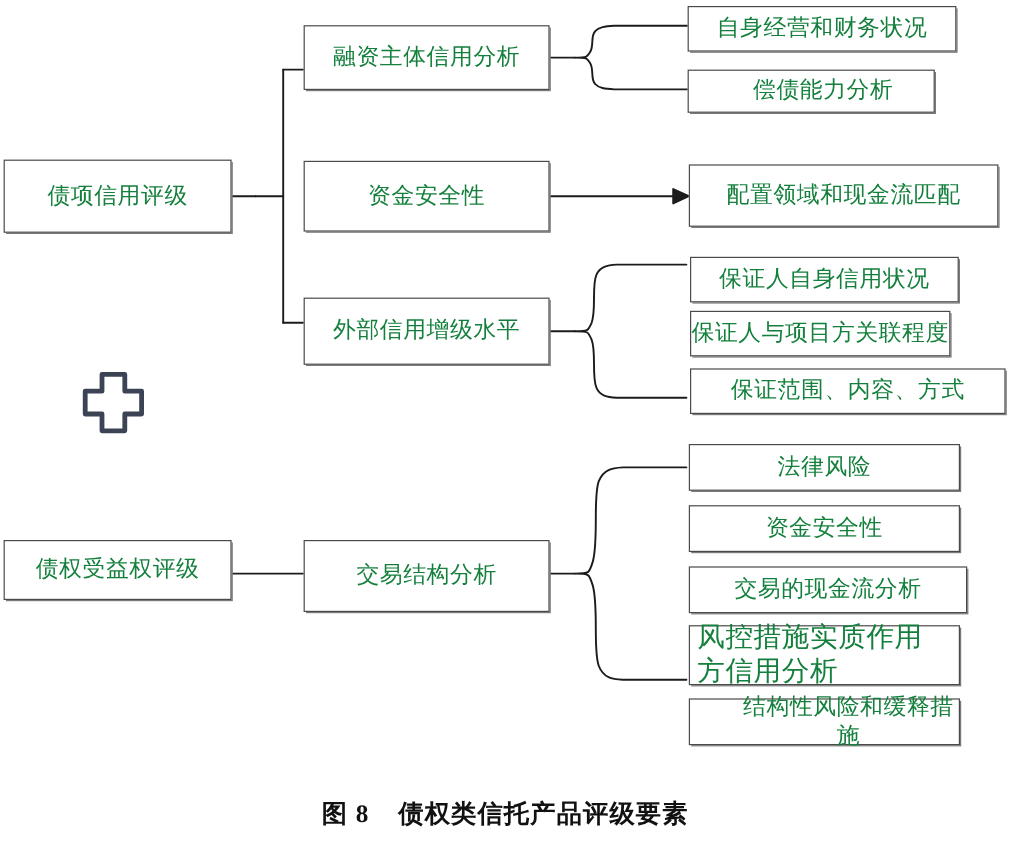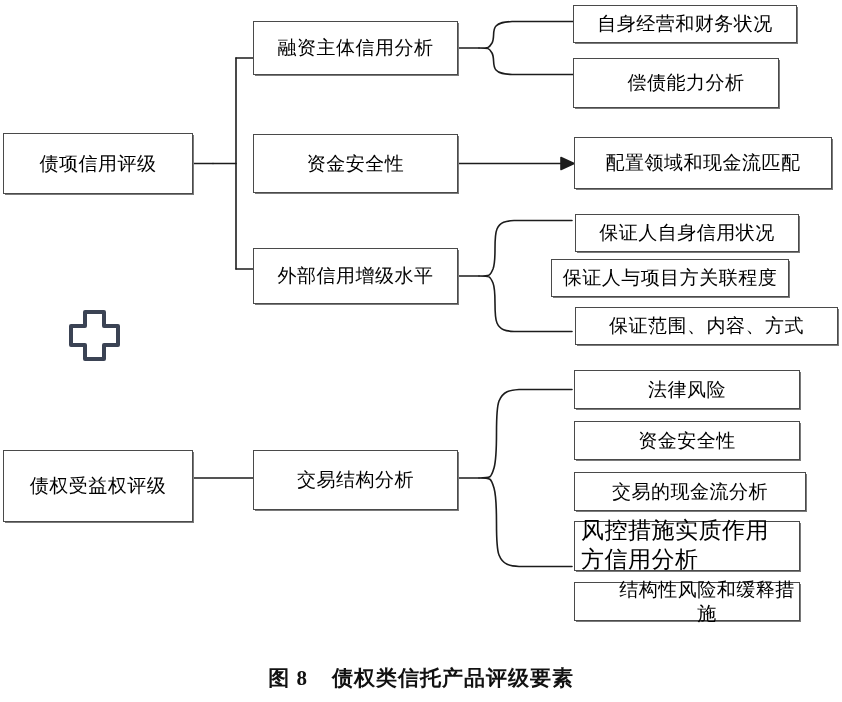--- a/index.html
+++ b/index.html
@@ -25,21 +25,21 @@
     border: 1px solid #4a4a4a;
     box-shadow: 1.5px 1.5px 0 -0.5px #7a7a7a;
     display: flex;
     align-items: center;
     justify-content: center;
     text-align: center;
     font-family: "Liberation Serif", "DejaVu Serif", serif;
     font-size: 19px;
     line-height: 1.25;
     letter-spacing: 0.5px;
-    color: #000000;
+    color: #15803d;
     white-space: pre-line;
   }
   .node.align-left {
     justify-content: flex-start;
     text-align: left;
     padding-left: 6px;
   }
   .svg-layer {
     position: absolute;
     left: 0;
@@ -127,31 +127,31 @@
   <div class="node" style="left:3px; top:133px; width:190px; height:61px;">债项信用评级</div>
 
   <div class="node" style="left:253px; top:21px; width:205px; height:54px;text-align:right;">融资主体信用分析</div>
 
   <div class="node" style="left:253px; top:134px; width:205px; height:59px;">资金安全性</div>
 
   <div class="node" style="left:253px; top:248px; width:205px; height:56px;">外部信用增级水平</div>
 
   <div class="node" style="left:573px; top:5px; width:224px; height:38px;">自身经营和财务状况</div>
 
-  <div class="node" style="left:573px; top:58px; width:206px; height:50px;padding-left:20px;">偿债能力分析</div>
+  <div class="node" style="left:573px; top:58px; width:206px; height:36px;padding-left:20px;">偿债能力分析</div>
 
   <div class="node" style="left:574px; top:137px; width:258px; height:52px;">配置领域和现金流匹配</div>
 
   <div class="node" style="left:575px; top:214px; width:224px; height:38px;">保证人自身信用状况</div>
 
-  <div class="node" style="left:551px; top:259px; width:238px; height:38px;">保证人与项目方关联程度</div>
+  <div class="node" style="left:575px; top:259px; width:217px; height:38px;">保证人与项目方关联程度</div>
 
   <div class="node" style="left:575px; top:307px; width:263px; height:38px;">保证范围、内容、方式</div>
 
-  <div class="node" style="left:3px; top:450px; width:190px; height:72px;">债权受益权评级</div>
+  <div class="node" style="left:3px; top:450px; width:190px; height:50px;">债权受益权评级</div>
 
   <div class="node" style="left:253px; top:450px; width:205px; height:60px;">交易结构分析</div>
 
   <div class="node" style="left:574px; top:370px; width:226px; height:39px;">法律风险</div>
 
   <div class="node" style="left:574px; top:421px; width:226px; height:39px;">资金安全性</div>
 
   <div class="node" style="left:574px; top:472px; width:232px; height:39px;">交易的现金流分析</div>
 
   <div class="node align-left" style="left:574px; top:521px; width:226px; height:50px; font-size:23px;">风控措施实质作用

